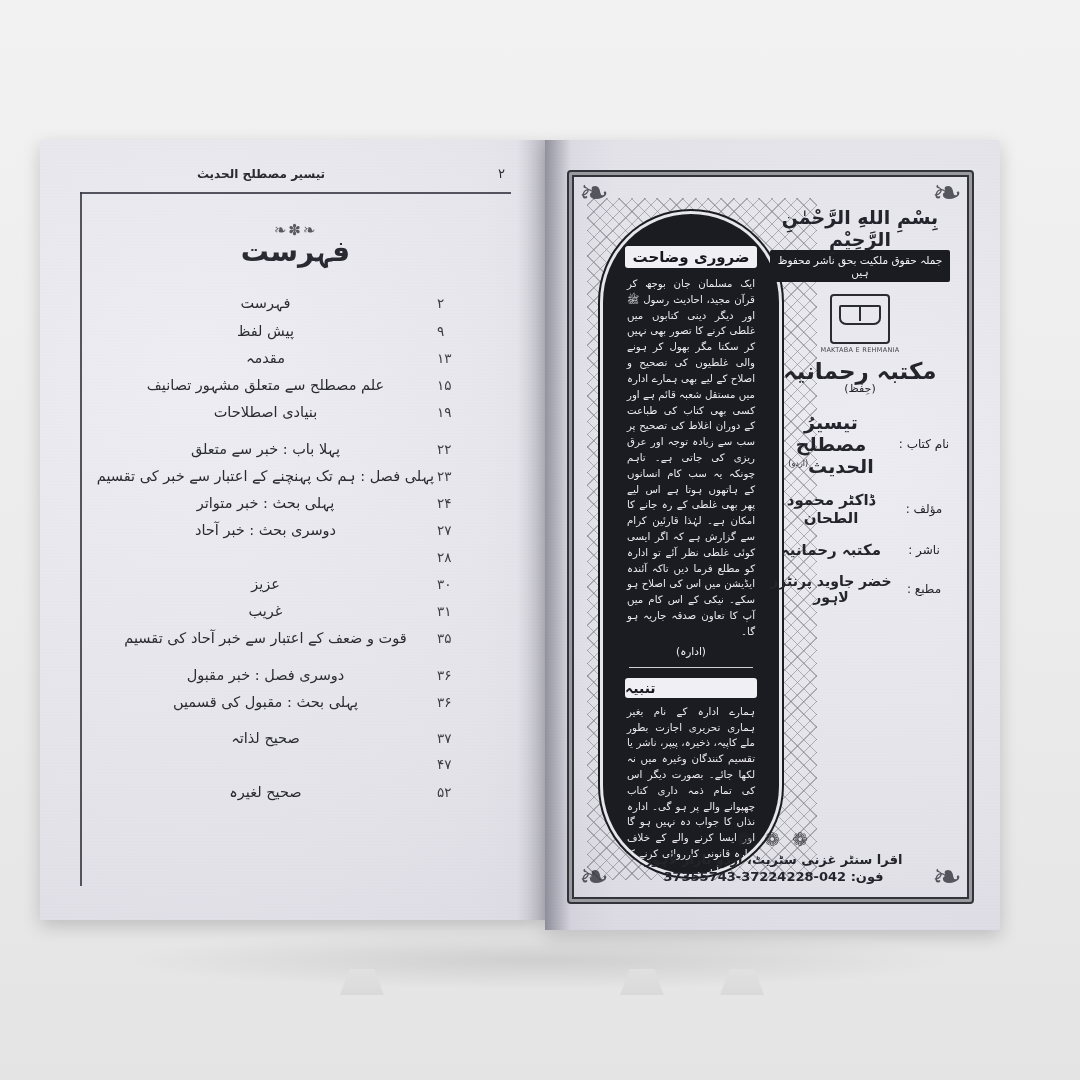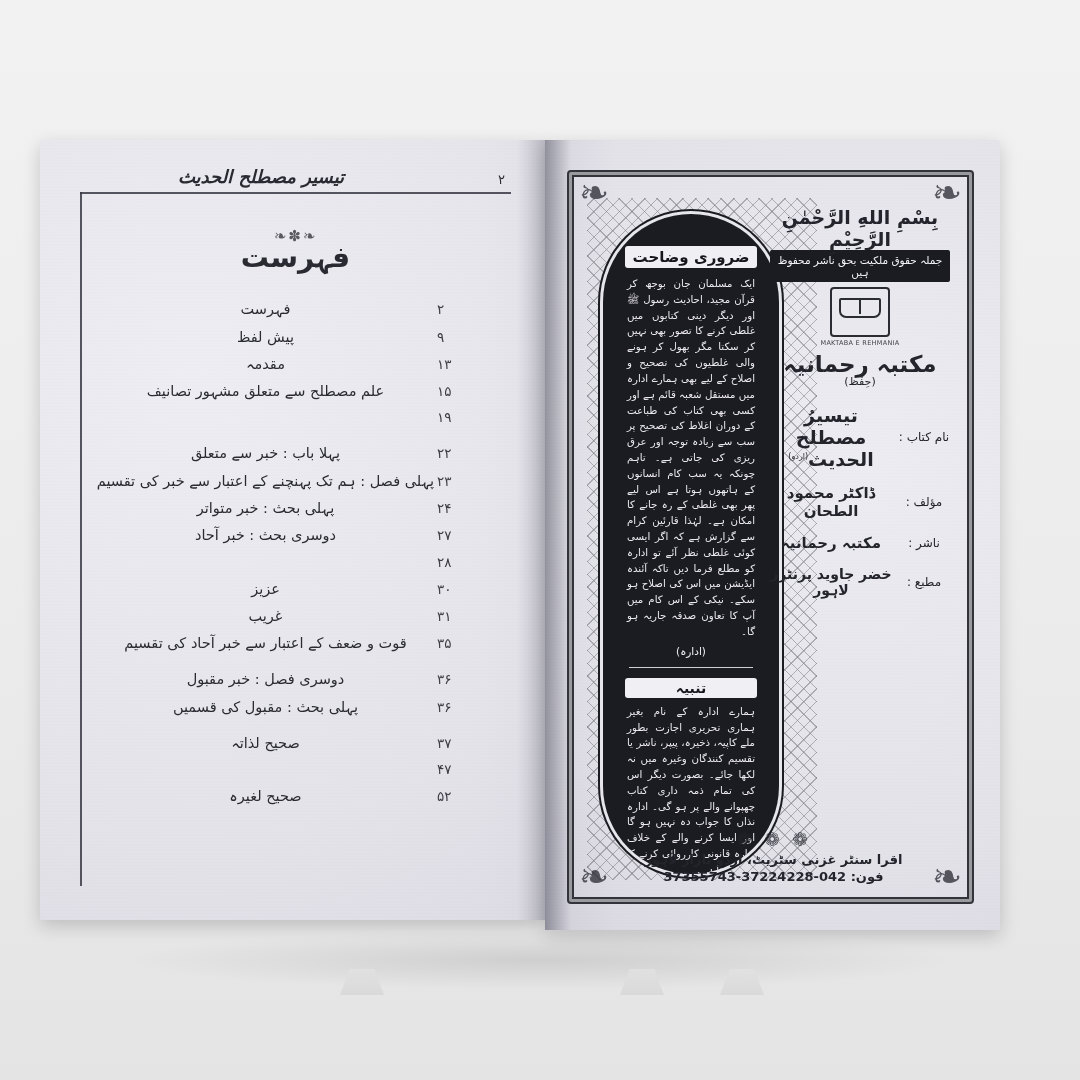--- a/index.html
+++ b/index.html
@@ -89,24 +89,23 @@
   }
   .hdr-row {
     display: flex;
     justify-content: space-between;
     align-items: flex-end;
     font-size: 13px;
     letter-spacing: .5px;
     padding: 0 6px 6px 6px;
   }
   .hdr-title {
-    font-size: 18px;
+    font-size: 12px;
     font-weight: 600;
     margin-right: 102px;
-    font-style: italic;
   }
   .hdr-page {
     font-size: 13px;
   }
   .rule-v {
     position: absolute;
     left: 40px;
     top: 52px;
     bottom: 34px;
     width: 2px;
@@ -263,21 +262,21 @@
     font-size: 19px;
     font-weight: 700;
     letter-spacing: .5px;
   }
   .rights-bar {
     background: #1b1b22;
     color: #f4f3f7;
     font-size: 10.5px;
     padding: 4px 6px;
     border-radius: 2px;
-    margin-bottom: 5px;
+    margin-bottom: 12px;
   }
   .logo-box {
     width: 56px;
     height: 46px;
     margin: 0 auto 6px auto;
     border: 2px solid #2b2b34;
     border-radius: 4px;
     position: relative;
     background: #e9e8ef;
   }
@@ -350,21 +349,21 @@
     font-size: 19px;
     letter-spacing: 3px;
     opacity: .8;
     margin-bottom: 2px;
   }
   .foot-line1 { font-size: 13px; font-weight: 600; }
   .foot-line2 { font-size: 13px; font-weight: 600; direction: rtl; margin-top: 2px; }
 
   
   .notice2-head {
-    text-align: center;
+    text-align: left;
     font-size: 14px;
     font-weight: 700;
     background: #f0eff4;
     color: #16161c;
     border-radius: 3px;
     padding: 2px 0;
     margin: 4px 10px 6px 10px;
   }
 </style>
 </head>
@@ -408,20 +407,21 @@
             <div class="toc-row">
               <span class="num">۱۳</span>
               <span class="label">مقدمہ</span>
             </div>
             <div class="toc-row">
               <span class="num">۱۵</span>
               <span class="label">علم مصطلح سے متعلق مشہور تصانیف</span>
             </div>
             <div class="toc-row">
               <span class="num">۱۹</span>
+              <span class="label">بنیادی اصطلاحات</span>
             </div>
             <div class="toc-row gap">
               <span class="num">۲۲</span>
               <span class="label">پہلا باب : خبر سے متعلق</span>
             </div>
             <div class="toc-row">
               <span class="num">۲۳</span>
               <span class="label">پہلی فصل : ہم تک پہنچنے کے اعتبار سے خبر کی تقسیم</span>
             </div>
             <div class="toc-row">

